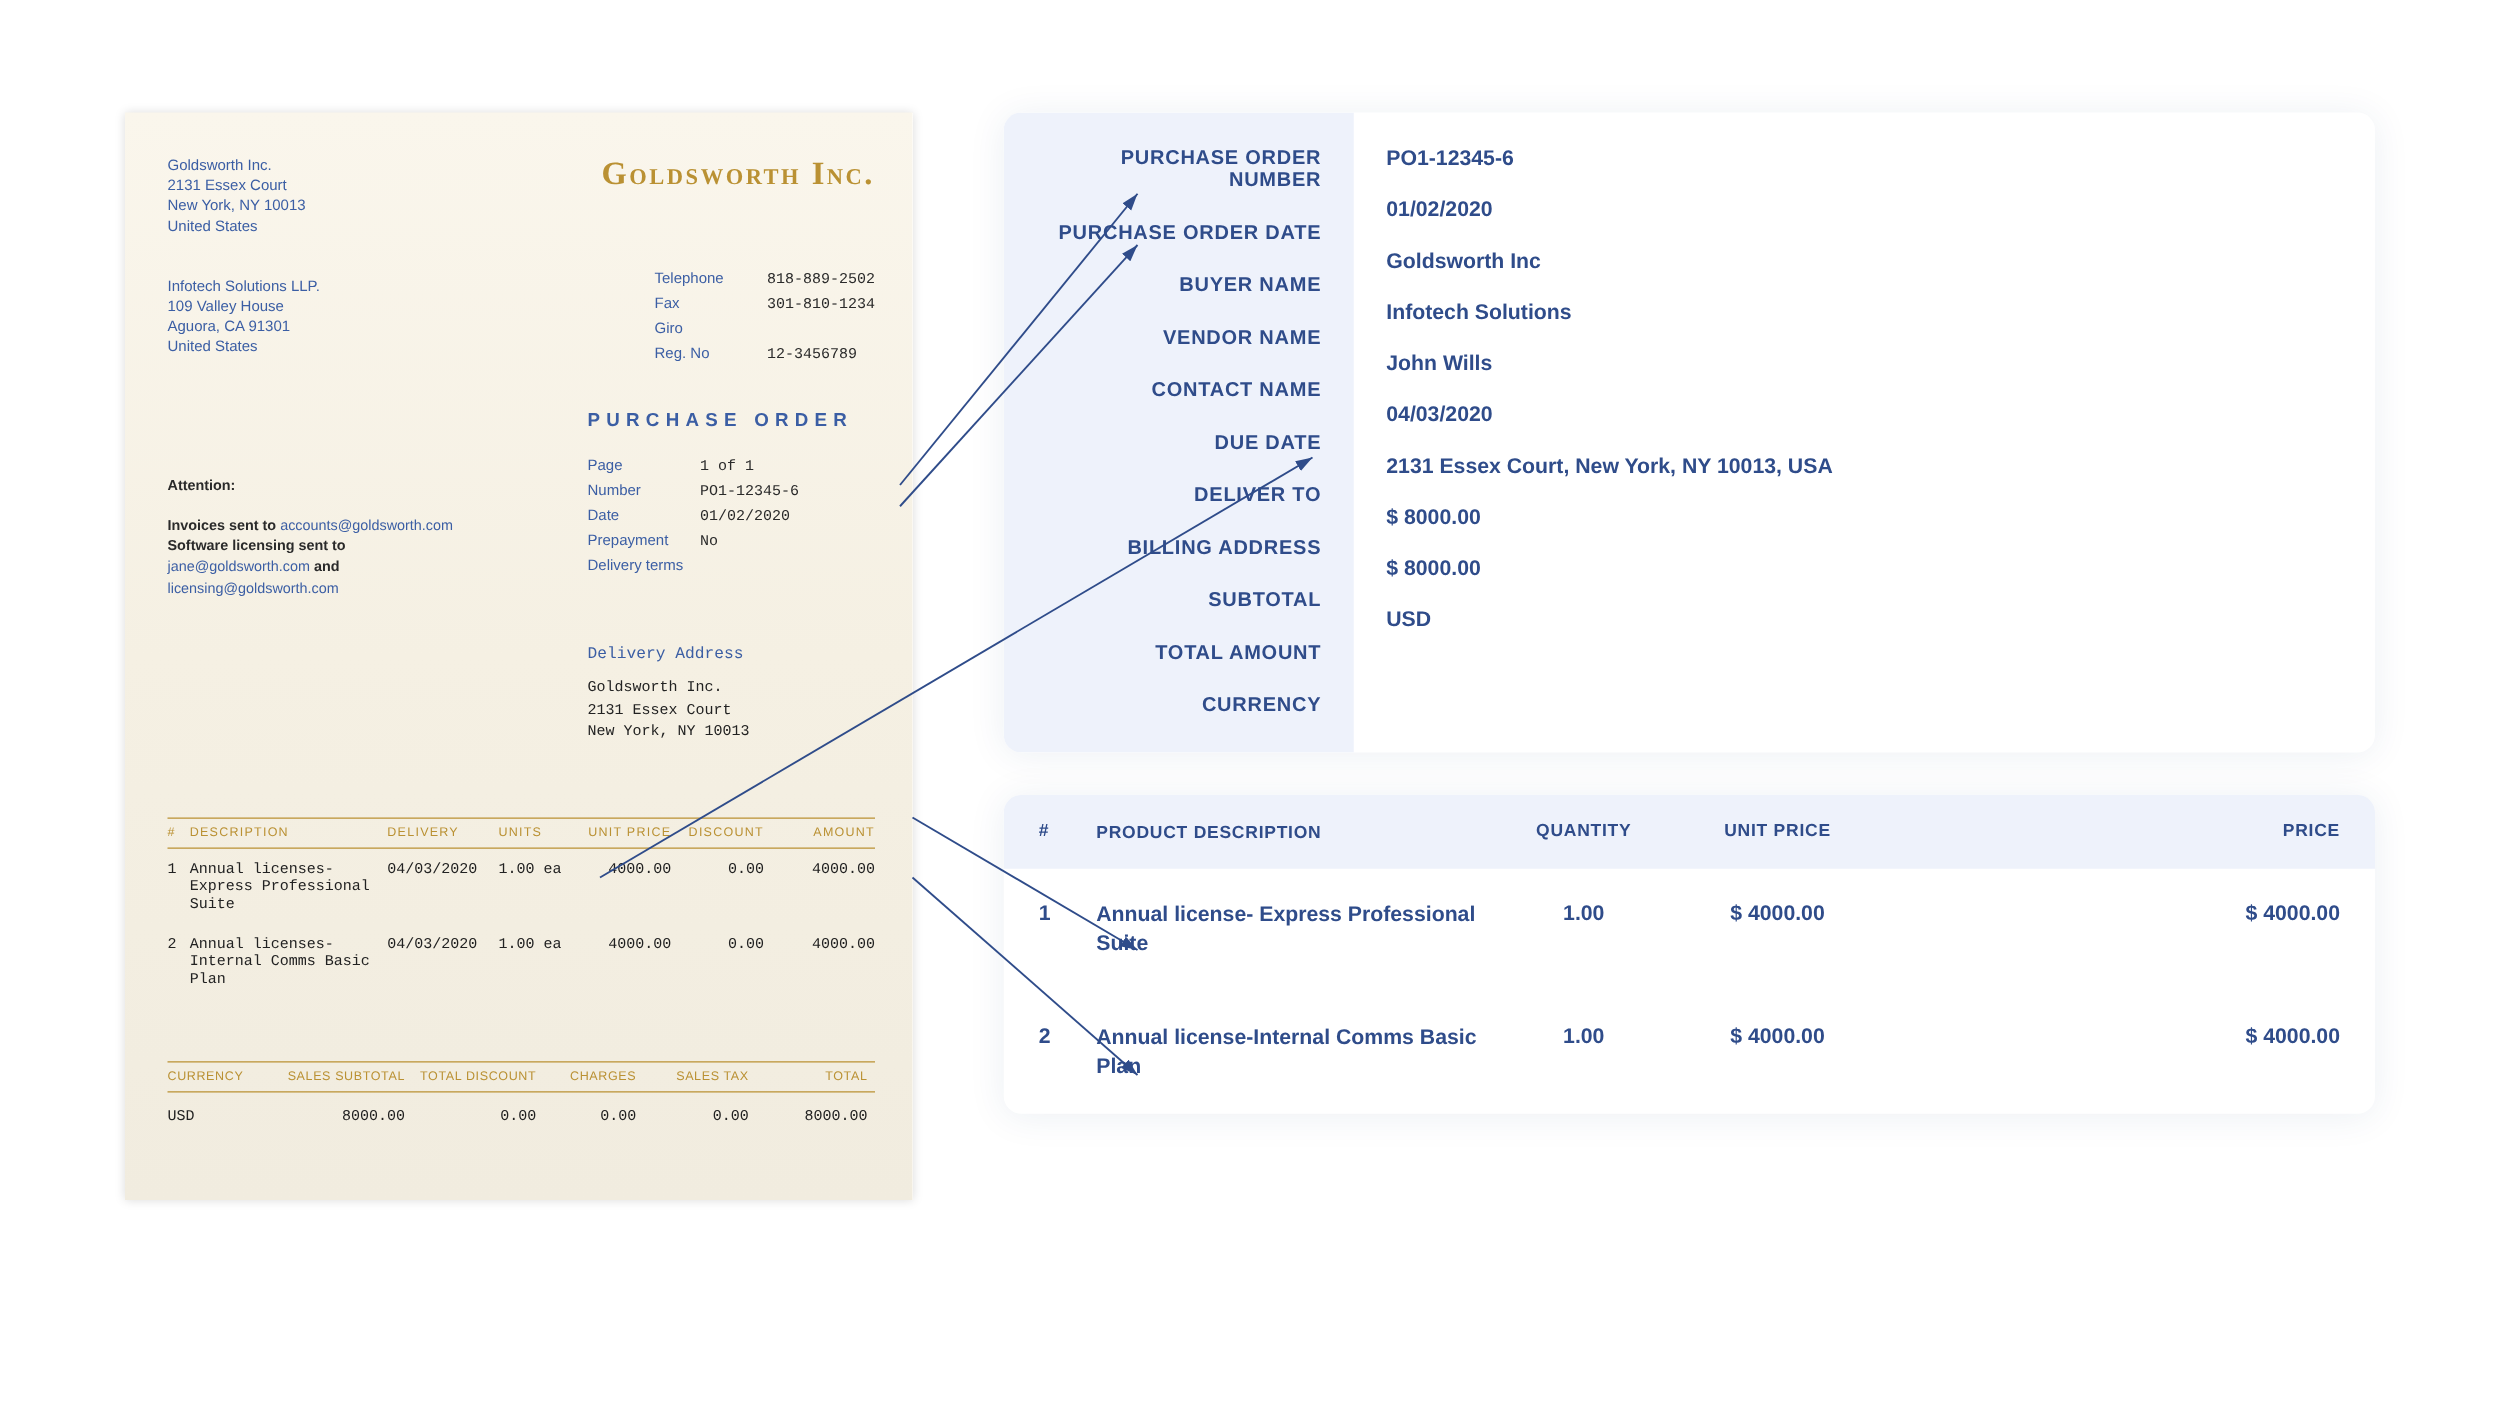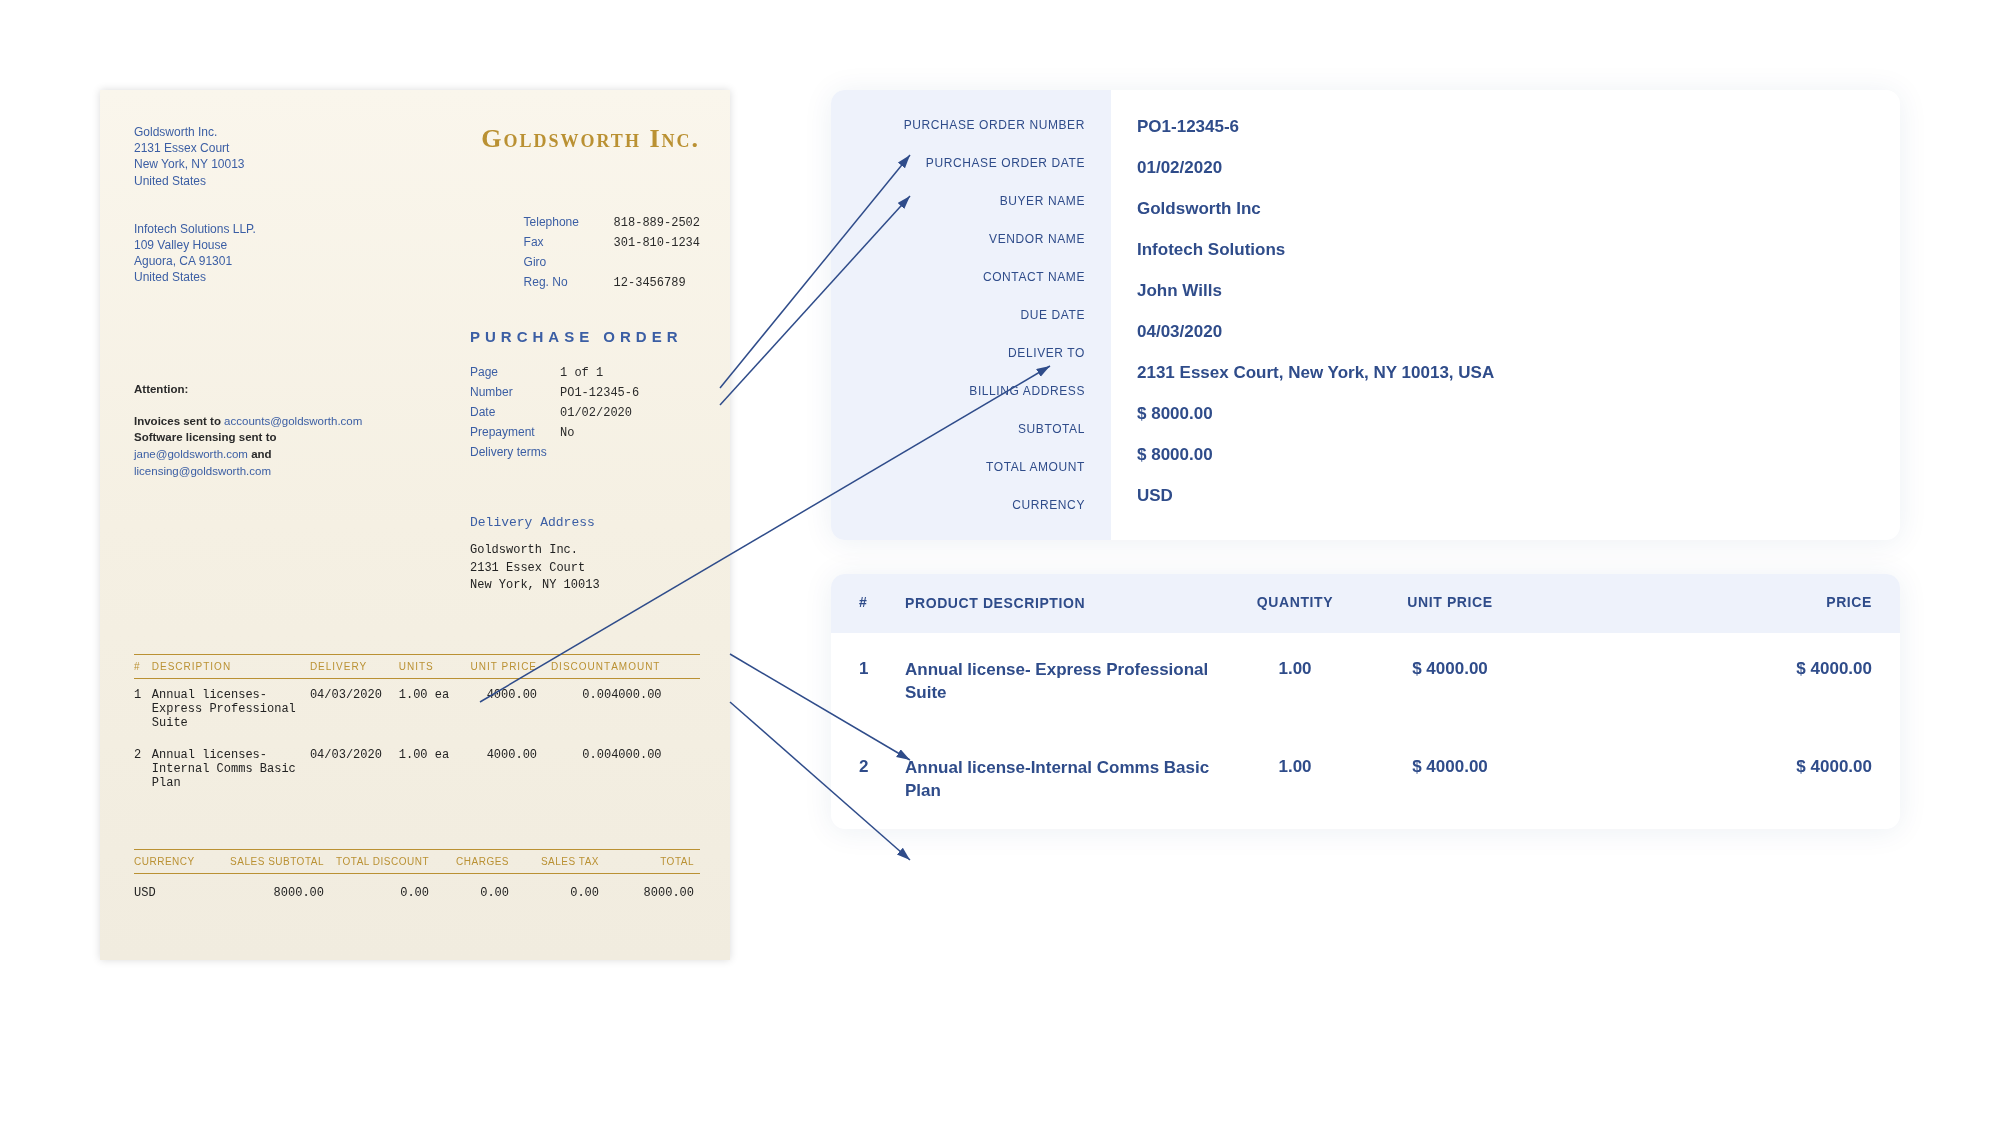--- a/index.html
+++ b/index.html
@@ -6,21 +6,21 @@
   body {
     width: 2000px;
     height: 1124px;
     background: #fff;
     font-family: -apple-system, BlinkMacSystemFont, "Segoe UI", Arial, sans-serif;
     position: relative;
     padding: 90px 100px;
   }
   .container {
     display: flex;
-    gap: 101px;
+    gap: 73px;
   }
   
   .doc {
     width: 630px;
     height: 870px;
     background: linear-gradient(180deg, #faf6ec 0%, #f5f0e3 50%, #f1ecdf 100%);
     box-shadow: 0 0 8px rgba(0,0,0,0.15);
     padding: 34px 30px 34px 34px;
     position: relative;
     color: #2f4467;
@@ -128,21 +128,21 @@
     color: #222;
     padding: 9px 0;
     align-items: flex-start;
   }
   .c-idx   { width: 18px; }
   .c-desc  { width: 160px; word-wrap: break-word; padding-right: 6px; }
   .c-del   { width: 90px; }
   .c-units { width: 70px; }
   .c-up    { width: 70px; text-align: right; }
   .c-disc  { width: 75px; text-align: right; }
-  .c-amt   { width: 90px; }
+  .c-amt   { width: 90px; text-align: right; }
   
   .totals {
     margin-top: 50px;
   }
   .totals-head {
     display: flex;
     color: #ba9133;
     font-size: 10px;
     letter-spacing: 0.5px;
     border-top: 1px solid #ba9133;
@@ -178,22 +178,22 @@
   .card-body {
     display: flex;
   }
   .kv-labels {
     width: 280px;
     background: #eef2fb;
     padding: 16px 26px;
     text-align: right;
   }
   .kv-labels > div {
-    font-size: 12px;
-    font-weight: 400;
+    font-size: 16px;
+    font-weight: 700;
     color: #2f4c8a;
     letter-spacing: 0.6px;
     padding: 12px 0;
   }
   .kv-values {
     flex: 1;
     padding: 16px 26px;
   }
   .kv-values > div {
     font-size: 17px;

